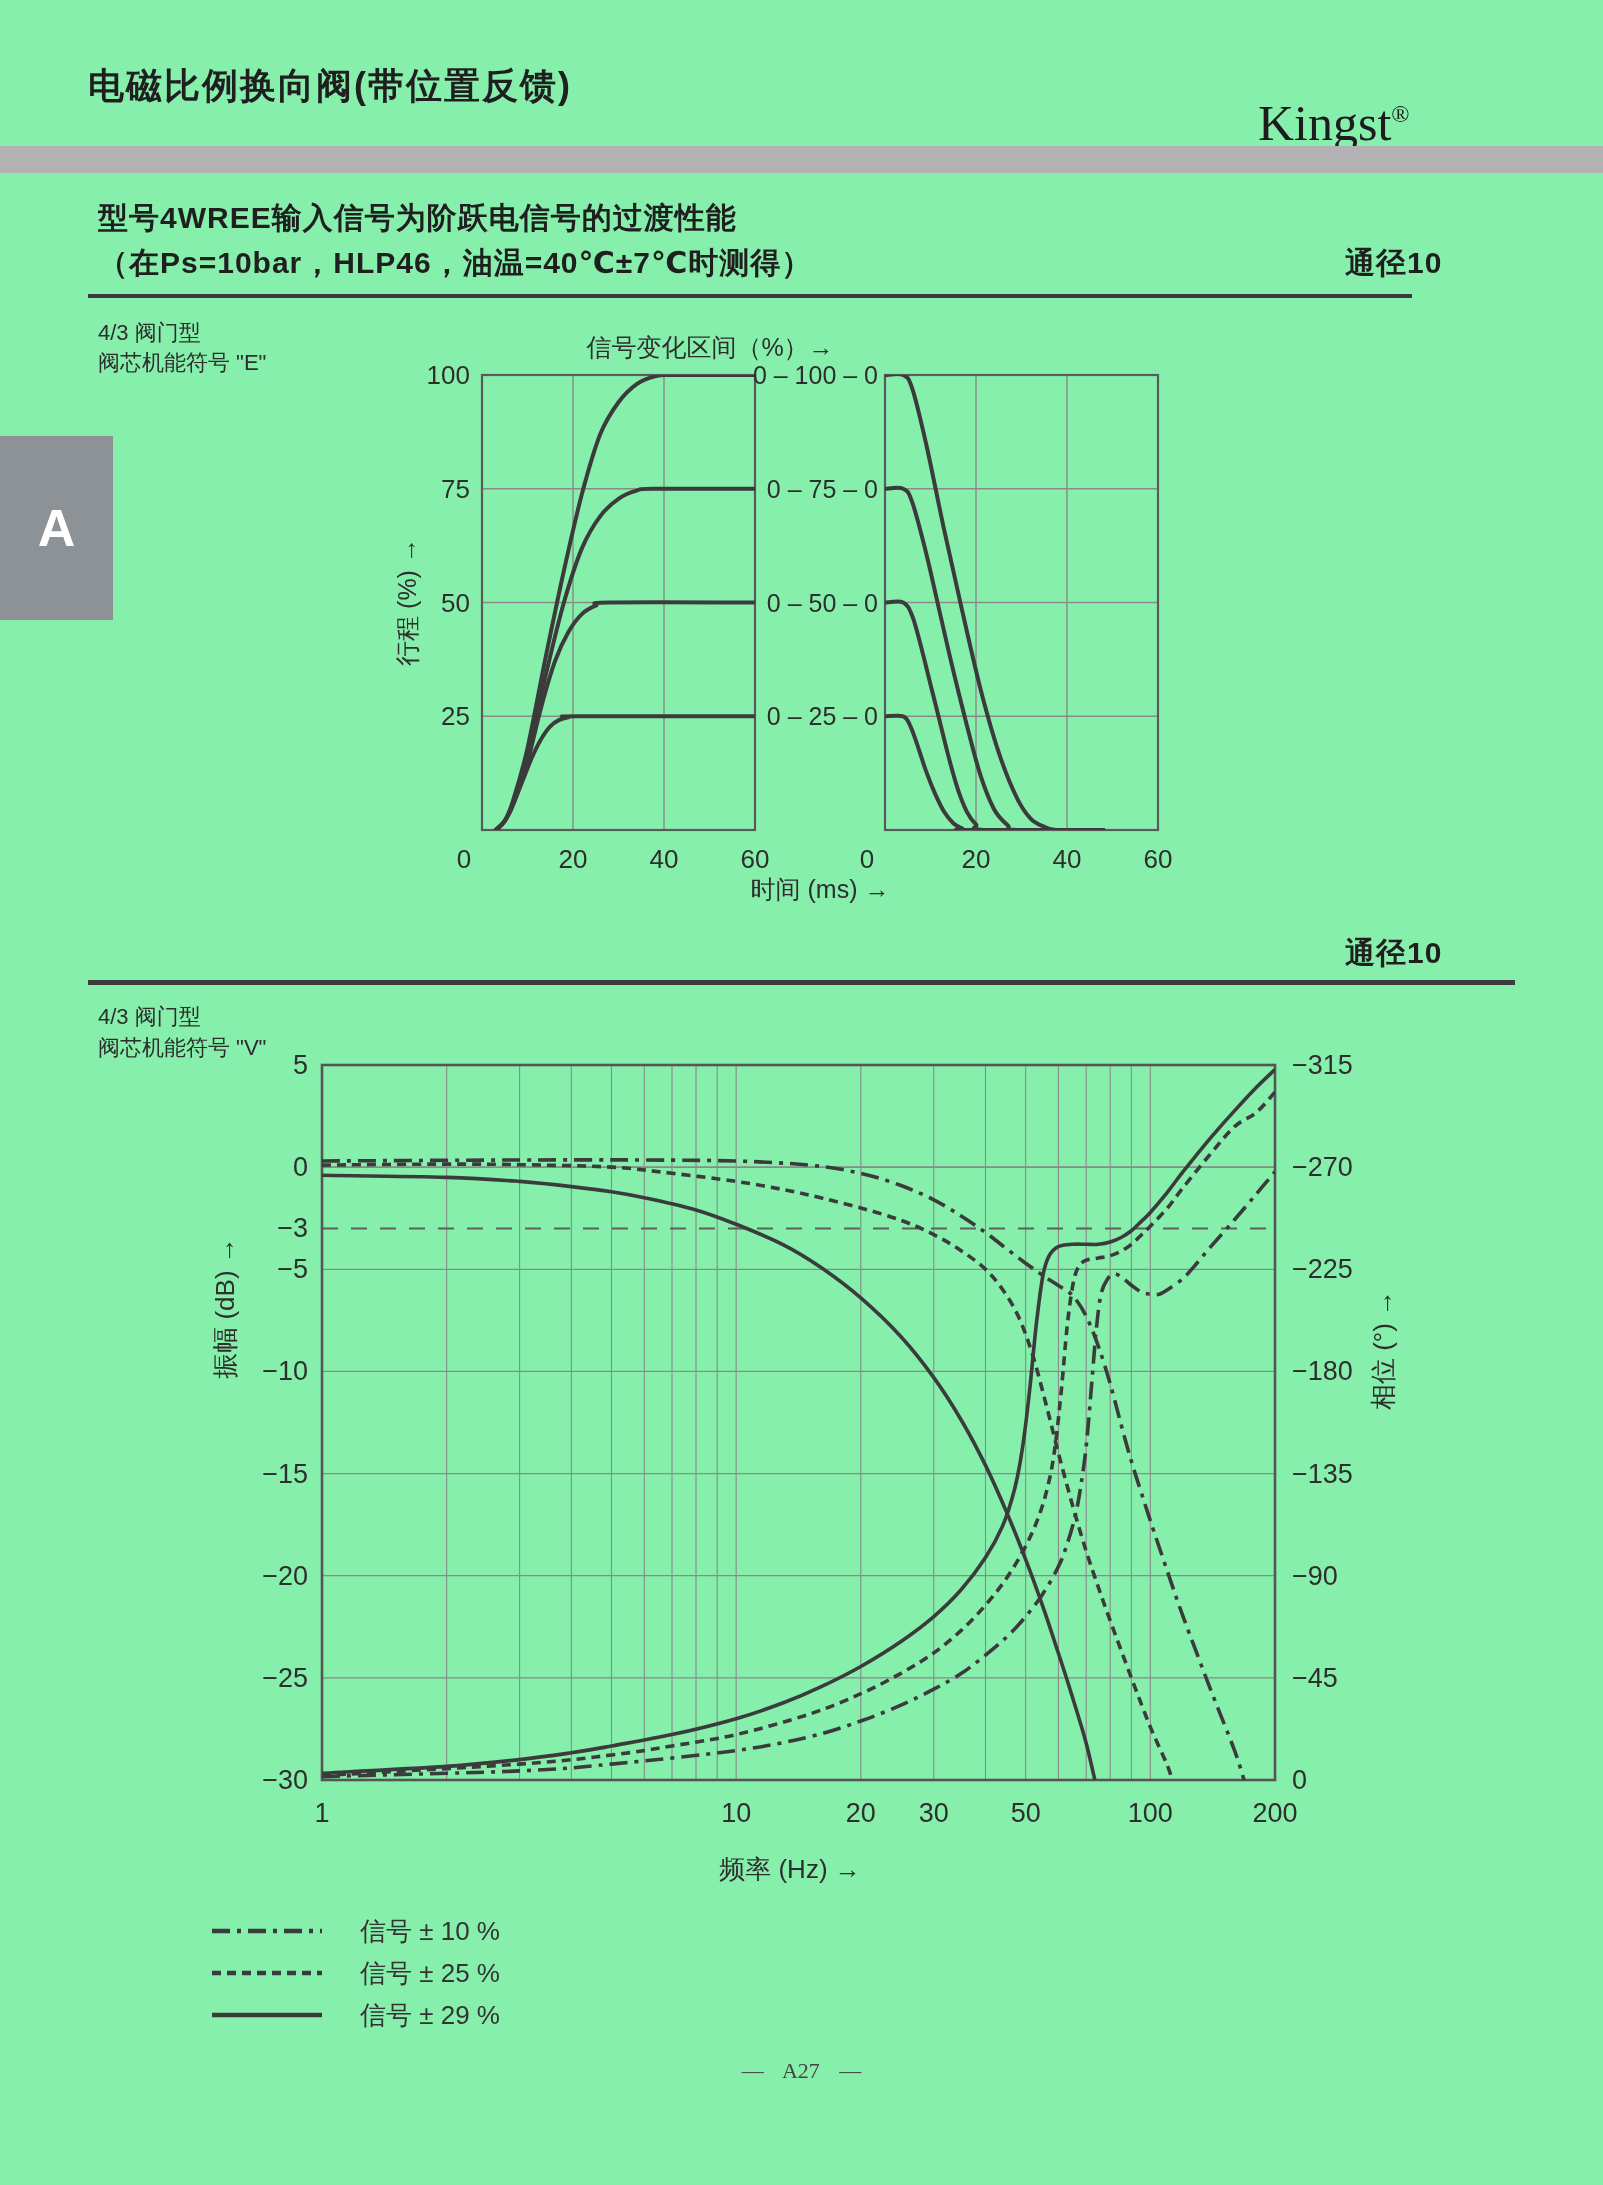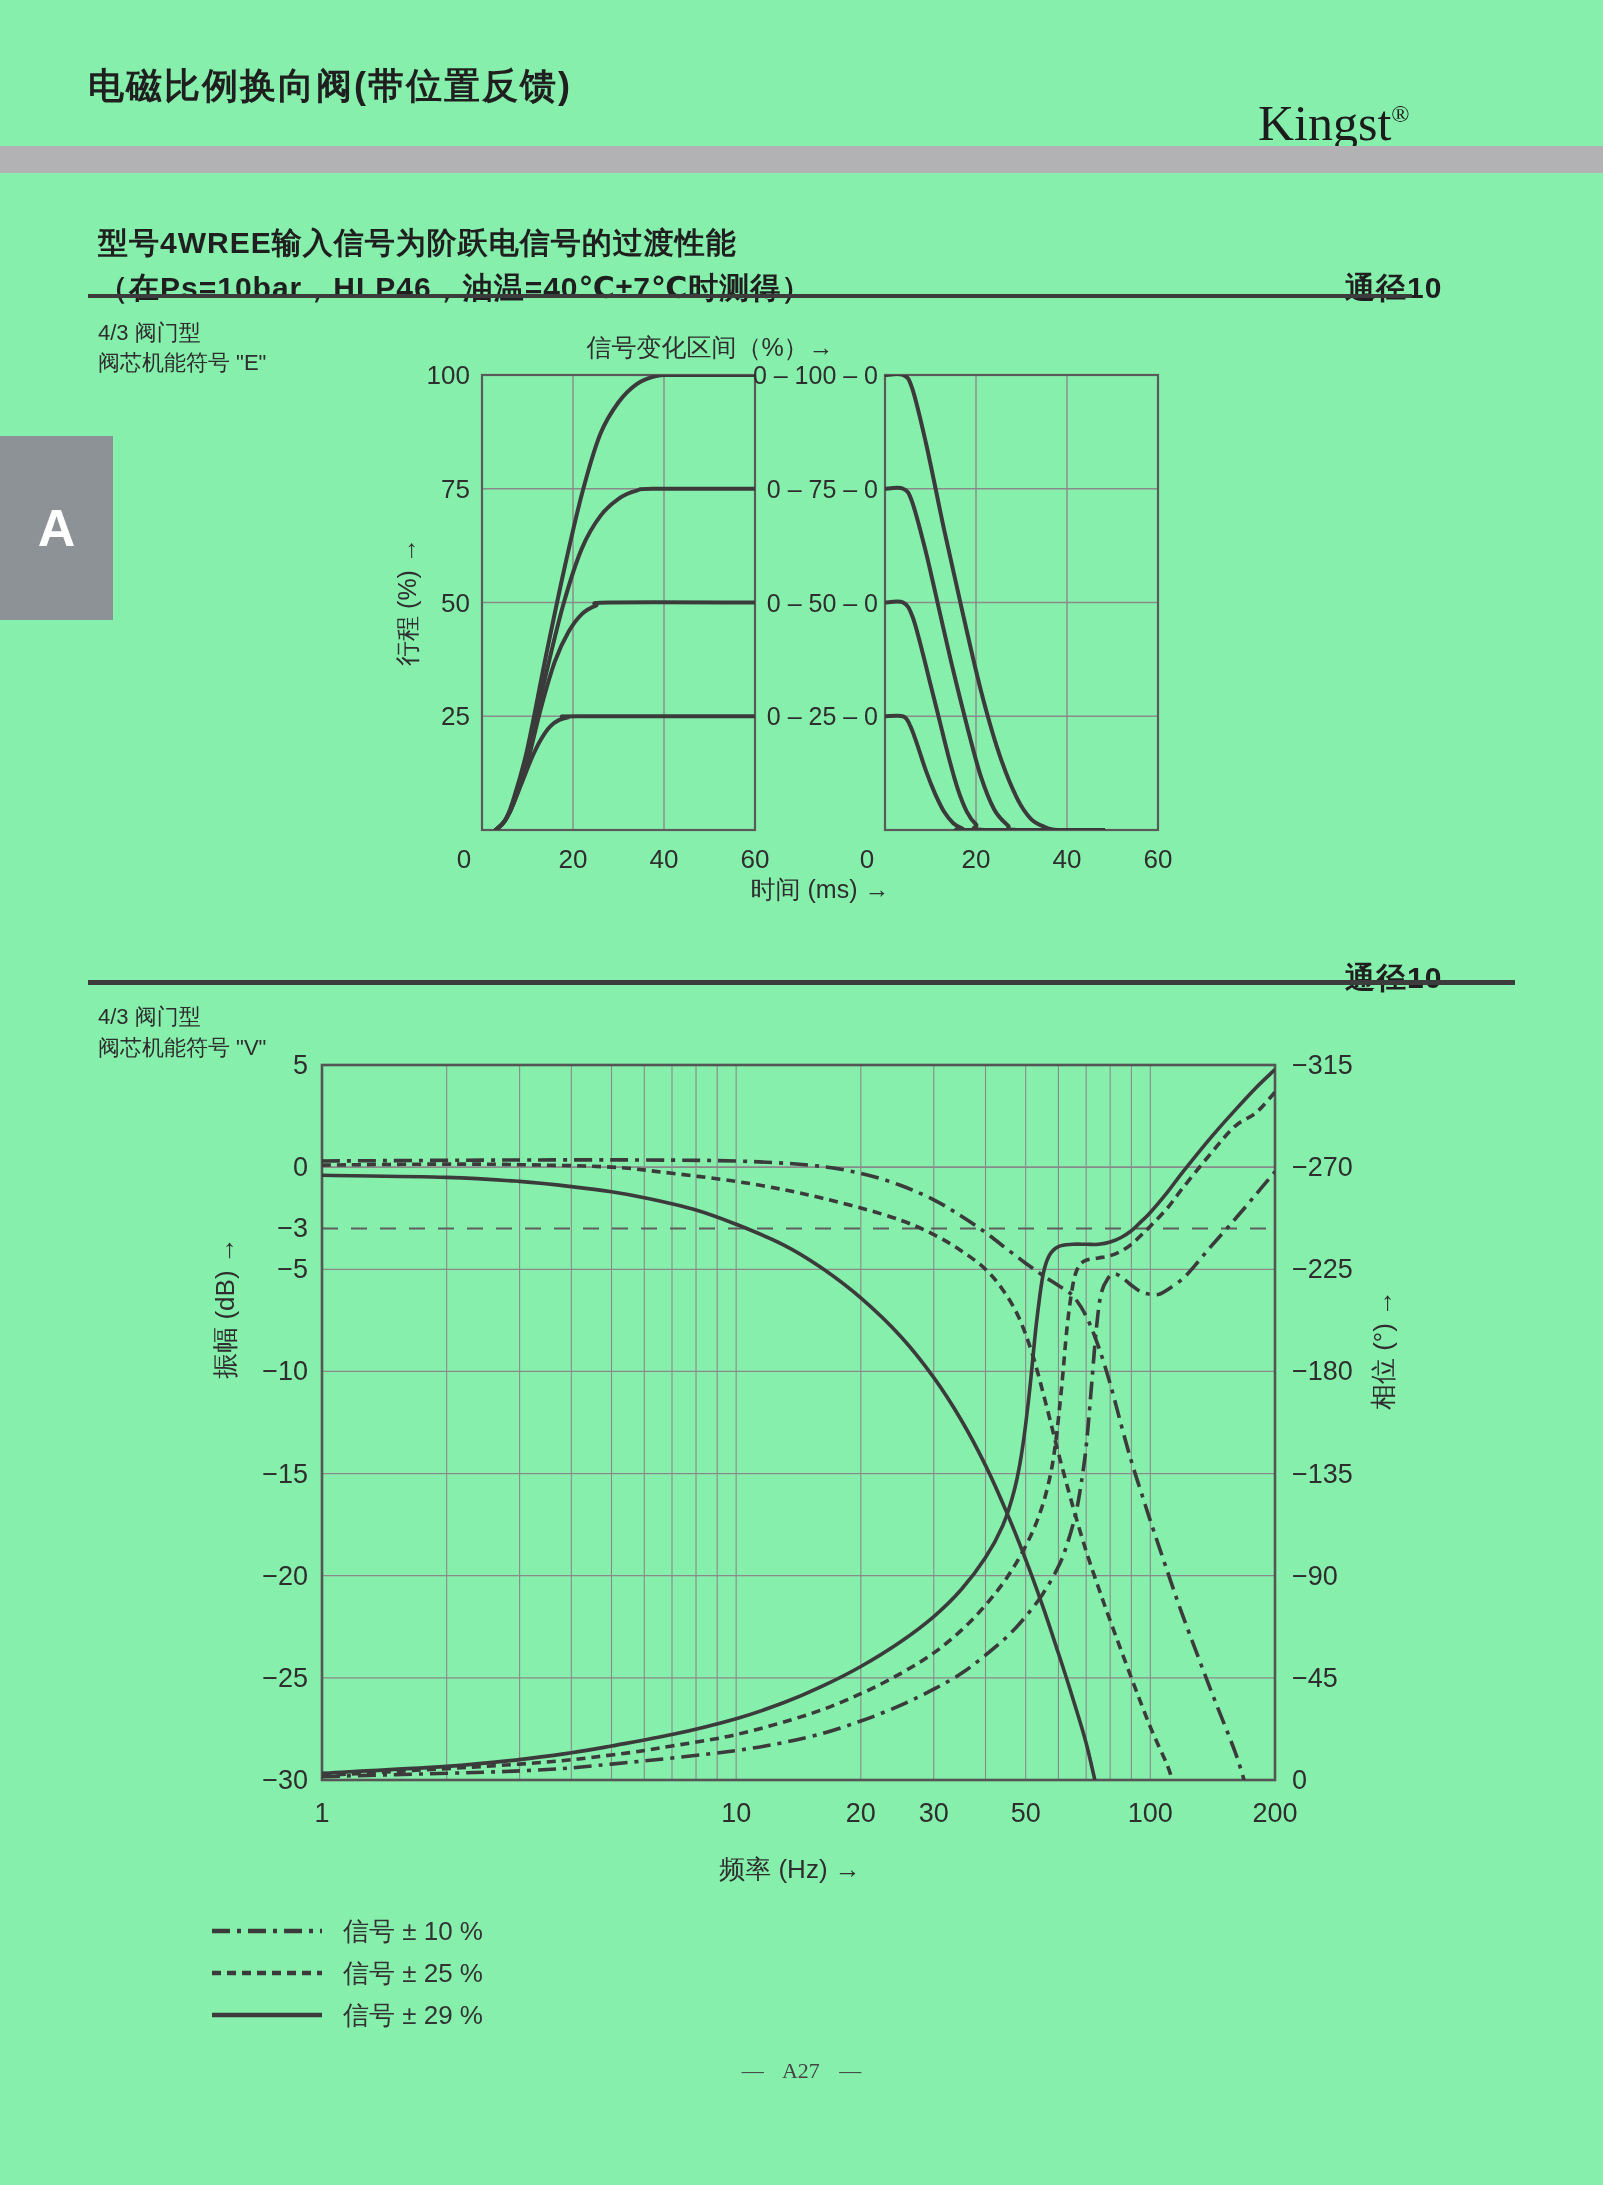--- a/index.html
+++ b/index.html
@@ -5,35 +5,35 @@
   html,body{margin:0;padding:0;background:#e9e9e9;}
   #page{position:relative;width:1603px;height:2185px;background:#86efac;
         font-family:"Liberation Sans","DejaVu Sans",sans-serif;color:#2e2e2e;overflow:hidden;}
   .abs{position:absolute;}
   #header-title{left:88px;top:62px;font-size:36px;font-weight:bold;letter-spacing:2px;color:#1f1f1f;}
   #brand{left:1258px;top:94px;font-size:50px;font-family:"Liberation Serif","DejaVu Serif",serif;color:#1c1c1c;}
   #brand sup{font-size:24px;}
   #header-bar{left:0;top:146px;width:1603px;height:27px;background:#b2b2b4;}
   #a-tab{left:0;top:436px;width:113px;height:184px;background:#8d9297;display:flex;align-items:center;justify-content:center;}
   #a-tab span{color:#ffffff;font-size:52px;font-weight:bold;}
-  .sec-title{font-size:30px;font-weight:bold;color:#1f1f1f;letter-spacing:1px;margin-top:25px;}
+  .sec-title{font-size:30px;font-weight:bold;color:#1f1f1f;letter-spacing:1px;}
   #s1-l1{left:98px;top:198px;}
   #s1-l2{left:98px;top:243px;}
   #s1-dn{left:1345px;top:243px;}
   #s1-rule{left:88px;top:294px;width:1324px;height:4px;background:#3c3c3c;}
   #s2-t{left:88px;top:933px;}
   #s2-dn{left:1345px;top:933px;}
   #s2-rule{left:88px;top:980px;width:1427px;height:5px;background:#3c3c3c;}
   .subnote{font-size:22px;color:#2e2e2e;}
   #s1-vt{left:98px;top:318px;}
   #s1-sc{left:98px;top:348px;}
   #s2-vt{left:98px;top:1002px;}
   #s2-sc{left:98px;top:1033px;}
   #legend{left:212px;top:1916px;display:flex;flex-direction:column;gap:12px;}
-  .legend-row{display:flex;align-items:center;gap:21px;height:30px;}
+  .legend-row{display:flex;align-items:center;gap:38px;height:30px;}
   .legend-label{font-size:26px;color:#333;}
   #footer{left:0;top:2058px;width:1603px;text-align:center;font-size:22px;color:#444;
           font-family:"Liberation Serif","DejaVu Serif",serif;word-spacing:14px;}
   svg text{font-family:"Liberation Sans","DejaVu Sans",sans-serif;fill:#2e2e2e;}
 </style>
 </head>
 <body>
 
 <div id="page">
 

